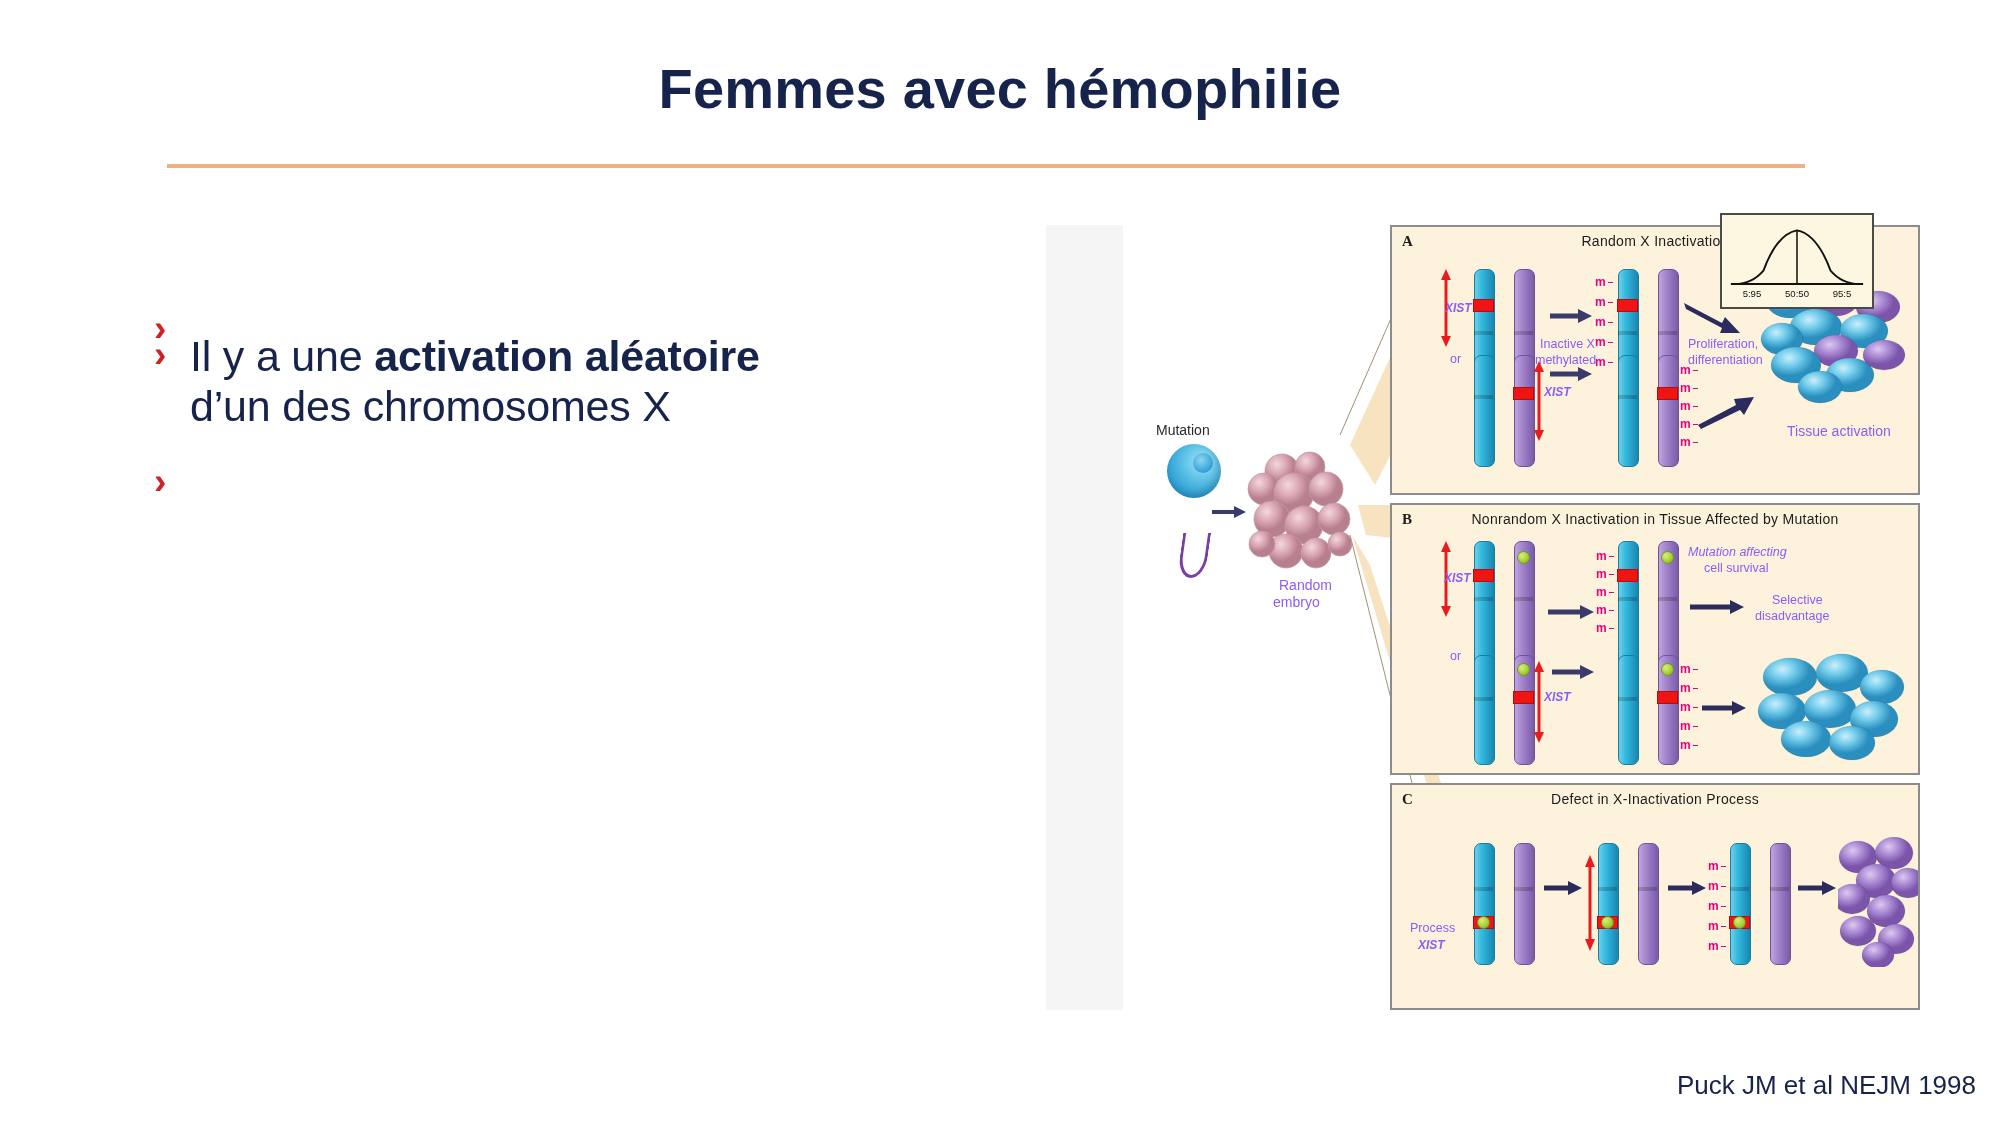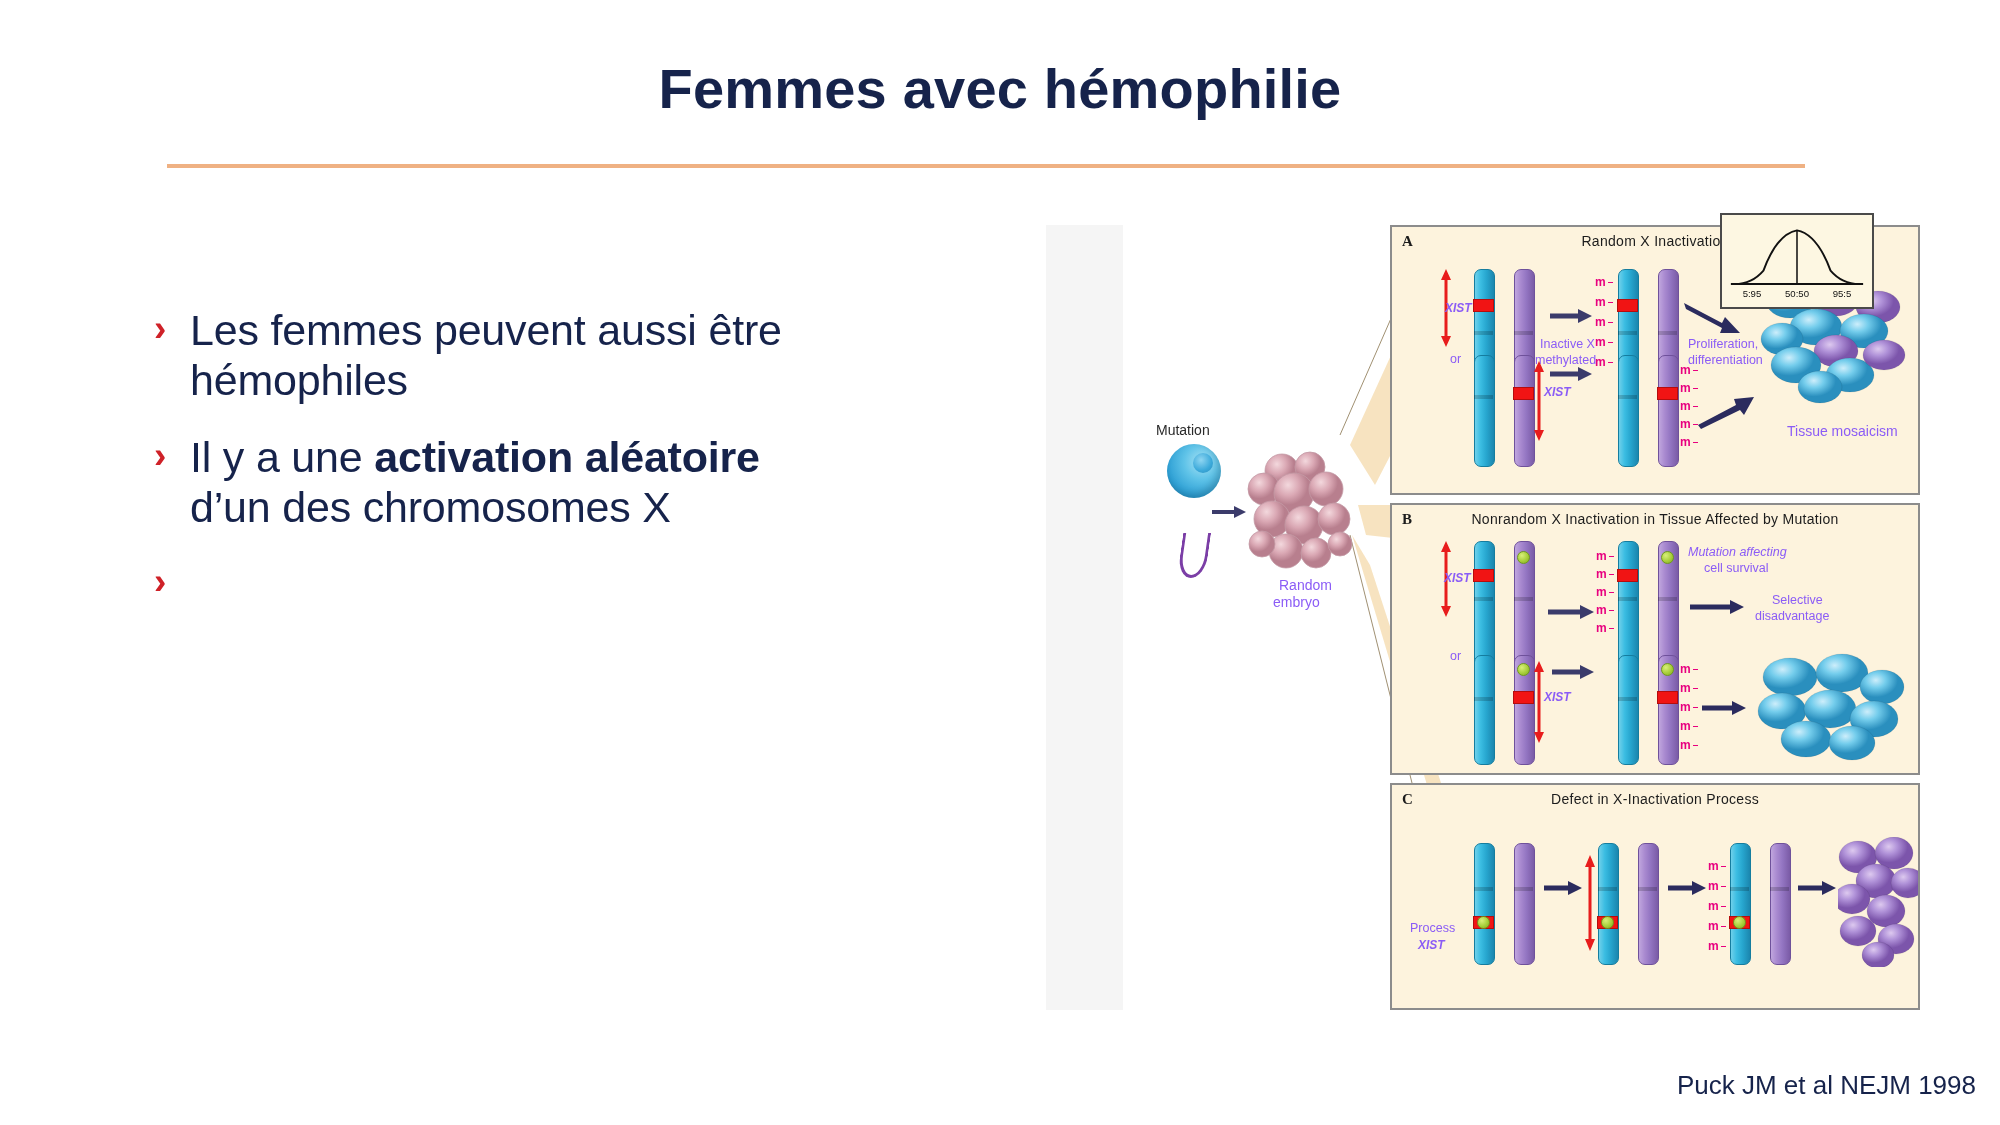--- a/index.html
+++ b/index.html
@@ -275,21 +275,20 @@
 </head>
 <body>
 
 <div class="slide-title">Femmes avec hémophilie</div>
 <div class="title-rule"></div>
 
 <div class="bullets">
 
   <div class="bullet">
     <span class="chev">›</span>
-    <span>Les femmes peuvent aussi être hémophiles</span>
   </div>
 
   <div class="bullet">
     <span class="chev">›</span>
     <span>Il y a une </span><b>activation aléatoire</b><span> d’un des chromosomes X</span>
   </div>
 
   <div class="bullet">
     <span class="chev">›</span>
   </div>
@@ -429,21 +428,21 @@
           <ellipse cx="56" cy="48" rx="26" ry="18" fill="url(#cb)"></ellipse>
           <ellipse cx="104" cy="52" rx="24" ry="17" fill="url(#cb)"></ellipse>
           <ellipse cx="22" cy="60" rx="21" ry="16" fill="url(#cb)"></ellipse>
           <ellipse cx="76" cy="72" rx="22" ry="16" fill="url(#cp)"></ellipse>
           <ellipse cx="36" cy="86" rx="25" ry="18" fill="url(#cb)"></ellipse>
           <ellipse cx="90" cy="96" rx="24" ry="17" fill="url(#cb)"></ellipse>
           <ellipse cx="124" cy="76" rx="21" ry="15" fill="url(#cp)"></ellipse>
           <ellipse cx="60" cy="108" rx="22" ry="16" fill="url(#cb)"></ellipse>
         </g>
       </svg>
-      <div class="lbl" style="left:395px; top:196px; font-size:14px;">Tissue mosaicism</div>
+      <div class="lbl" style="left:395px; top:196px; font-size:14px;">Tissue activation</div>
     </div>
 
     <div class="inset">
       <svg viewBox="0 0 154 96" width="150" height="92">
         <path d="M12 72 Q30 72 42 58 Q56 20 77 16 Q98 20 112 58 Q124 72 142 72" fill="none" stroke="#111" stroke-width="2"></path>
         <line x1="8" y1="72" x2="146" y2="72" stroke="#111" stroke-width="2"></line>
         <line x1="77" y1="16" x2="77" y2="72" stroke="#111" stroke-width="1.6"></line>
         <text x="30" y="86" font-size="10" font-family="Liberation Sans, sans-serif" fill="#111" text-anchor="middle">5:95</text>
         <text x="77" y="86" font-size="10" font-family="Liberation Sans, sans-serif" fill="#111" text-anchor="middle">50:50</text>
         <text x="124" y="86" font-size="10" font-family="Liberation Sans, sans-serif" fill="#111" text-anchor="middle">95:5</text>

